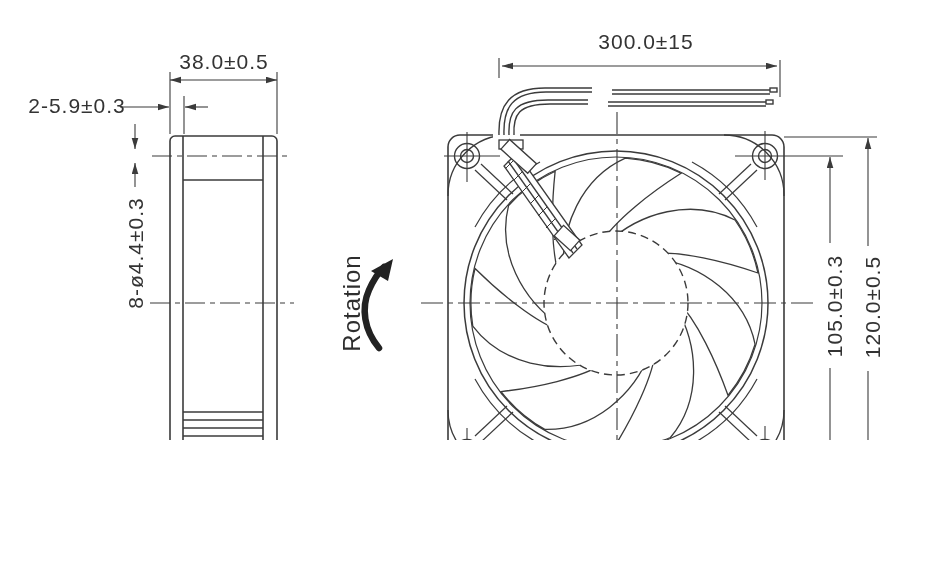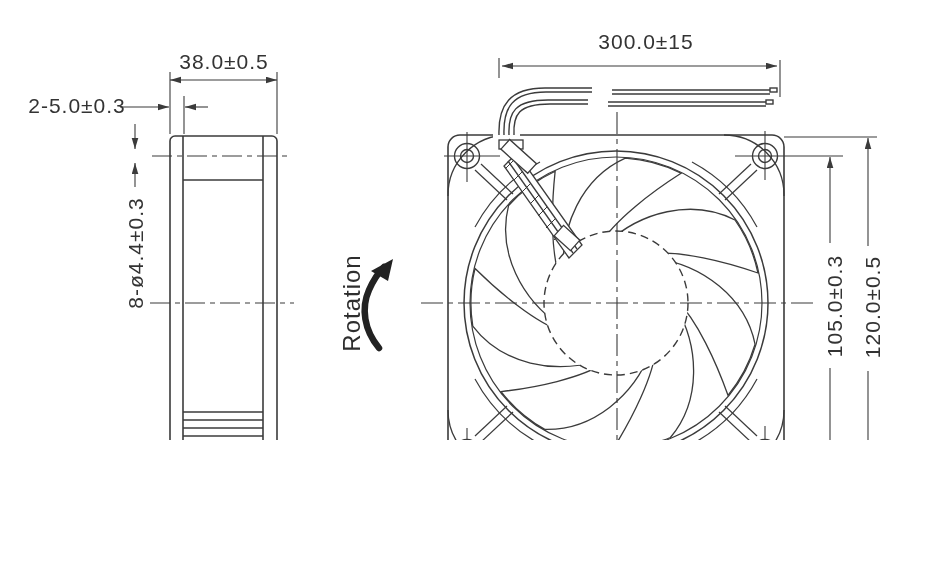--- a/index.html
+++ b/index.html
@@ -190,21 +190,21 @@
     <path d="M393,259 L371,271 L388,281 Z" fill="#222" stroke="none"></path>
   </g>
 
   <g>
     <line x1="196" y1="512" x2="238" y2="512" stroke="#222" stroke-width="5.5"></line>
     <path d="M254,512 L236,504 L236,520 Z" fill="#222" stroke="none"></path>
   </g>
 </svg>
 
 <div class="lbl" style="left:224px;top:62px">38.0±0.5</div>
-<div class="lbl" style="left:77px;top:106px">2-5.0±0.3</div>
+<div class="lbl" style="left:77px;top:106px">2-5.9±0.3</div>
 <div class="lbl v" style="left:136px;top:253px">8-ø4.4±0.3</div>
 <div class="lbl" style="left:646px;top:42px">300.0±15</div>
 <div class="lbl v" style="left:835px;top:306px">105.0±0.3</div>
 <div class="lbl v" style="left:873px;top:307px">120.0±0.5</div>
 <div class="lbl" style="left:643px;top:513px">105.0±0.3</div>
 <div class="lbl" style="left:643px;top:545px">120.0±0.5</div>
 <div class="lbl v name" style="left:352px;top:303px">Rotation</div>
 <div class="watermark" style="left:456px;top:506px">china-sea-star.com</div>
 
 </div>

